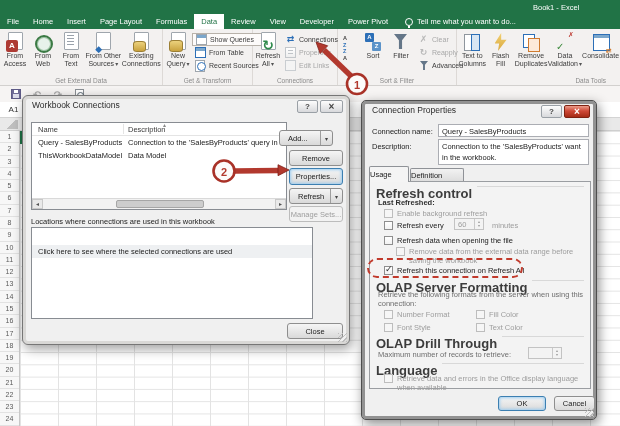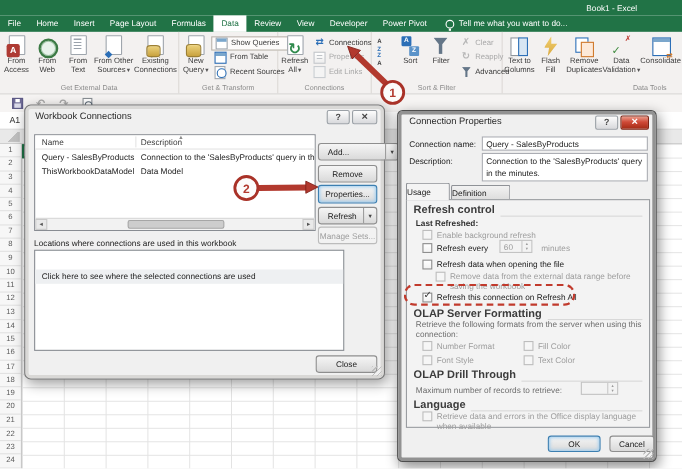--- a/index.html
+++ b/index.html
@@ -128,21 +128,21 @@
   .wc-list2{position:absolute;left:8px;top:131px;width:282px;height:92px;background:#fff;border:1px solid #888c92}
   .wc-hint{position:absolute;left:0;right:0;top:17px;height:13px;background:#eef0f2;font-size:7.5px;color:#222;line-height:13px;padding-left:6px;white-space:nowrap}
 
   
   .cp-dlg{position:absolute;left:361px;top:100px;width:236px;height:320px;background:#f0f0f0;border:1px solid #4e4e4e;border-radius:5px;box-shadow:inset 0 0 0 3px #929292,2px 4px 12px rgba(0,0,0,.45);z-index:20}
   .cp-lab{position:absolute;font-size:7.5px;color:#222;white-space:nowrap}
   .cp-inp{position:absolute;background:#fff;border:1px solid #abadb3;font-size:7.5px;color:#222;padding:1px 3px;line-height:1.5;overflow:hidden}
   .cp-tab{position:absolute;border:1px solid #8f9297;border-bottom:none;border-radius:2px 2px 0 0;font-size:7.5px;text-align:left;color:#222;background:linear-gradient(#f2f2f2,#dcdcdc)}
   .cp-tab.active{background:#f4f4f4;z-index:2}
   .cp-panel{position:absolute;left:7px;top:80px;width:222px;height:208px;border:1px solid #9a9da1;background:#f3f3f3}
-  .ghd{position:absolute;left:6px;right:6px;display:flex;align-items:flex-end;font-size:10px;font-weight:bold;color:#3c3c3c;white-space:nowrap}
+  .ghd{position:absolute;left:6px;right:6px;display:flex;align-items:flex-start;font-size:13px;font-weight:bold;color:#3c3c3c;white-space:nowrap}
   .ghd i{flex:1;height:1px;background:#d8d8d8;margin-left:5px}
   .cbrow{position:absolute;display:flex;align-items:flex-start;font-size:7.5px;color:#222;line-height:9px}
   .cbrow.dis{color:#9d9d9d}
   .cb{flex:none;width:9px;height:9px;border:1px solid #8e8e8e;background:linear-gradient(#fff,#f2f2f2);margin-right:4px;position:relative}
   .cb.dis{border-color:#bdbdbd;background:#f6f6f6}
   .cb.checked::after{content:"✓";position:absolute;left:0px;top:-2px;font-size:9px;color:#333;font-family:"DejaVu Sans",sans-serif}
   .spin{position:absolute;height:12px;background:#f3f3f3;border:1px solid #c3c3c3;font-size:7.5px;color:#9d9d9d;padding:1px 10px 0 3px}
   .spin .ud{position:absolute;right:0;top:0;bottom:0;width:9px;border-left:1px solid #c9c9c9;display:flex;flex-direction:column;align-items:center;justify-content:center;gap:0}
   .spin .ud::before{content:"▴";font-size:4px;color:#9a9a9a;line-height:4px}
   .spin .ud::after{content:"▾";font-size:4px;color:#9a9a9a;line-height:4px}
@@ -385,21 +385,21 @@
         <span class="n">ThisWorkbookDataModel</span>
         <span class="d">Data Model</span>
       </div>
       <div class="hscroll">
         <span class="ar l">◂</span>
         <span class="thumb"></span>
         <span class="ar r">▸</span>
       </div>
     </div>
 
-    <div class="wbtn split" style="left:266px;top:34px;width:74px">
+    <div class="wbtn split" style="left:256px;top:34px;width:54px">
         <span>Add...</span>
         <span class="seg"></span>
       </div>
     <div class="wbtn" style="left:266px;top:54px;width:54px">
         <span>Remove</span>
       </div>
     <div class="wbtn focus" style="left:266px;top:72px;width:54px;height:17px">
         <span>Properties...</span>
       </div>
     <div class="wbtn split" style="left:266px;top:92px;width:54px">
@@ -422,21 +422,21 @@
   </div>
 
   <div class="cp-dlg">
     <div class="dlg-title" style="left:10px;top:4px">Connection Properties</div>
     <span class="tbtn tb-help" style="right:34px;top:4px;width:21px"></span>
     <span class="tbtn tb-close red" style="right:6px;top:4px;width:26px"></span>
 
     <div class="cp-lab" style="left:10px;top:26px">Connection name:</div>
     <div class="cp-inp" style="left:76px;top:23px;width:151px;height:13px;white-space:nowrap">Query - SalesByProducts</div>
     <div class="cp-lab" style="left:10px;top:41px">Description:</div>
-    <div class="cp-inp" style="left:76px;top:38px;width:151px;height:26px">Connection to the 'SalesByProducts' query in the minutes.</div>
+    <div class="cp-inp" style="left:76px;top:38px;width:151px;height:26px">Connection to the 'SalesByProducts' want in the workbook.</div>
 
     <div class="cp-tab active" style="left:7px;top:65px;width:40px;height:16px;line-height:16px">Usage</div>
     <div class="cp-tab" style="left:48px;top:67px;width:54px;height:14px;line-height:14px">Definition</div>
 
     <div class="cp-panel">
       <div class="ghd" style="top:4px">
           <span>Refresh control</span>
           <i></i>
         </div>
       <div class="lastref" style="left:8px;top:16px">Last Refreshed:</div>

